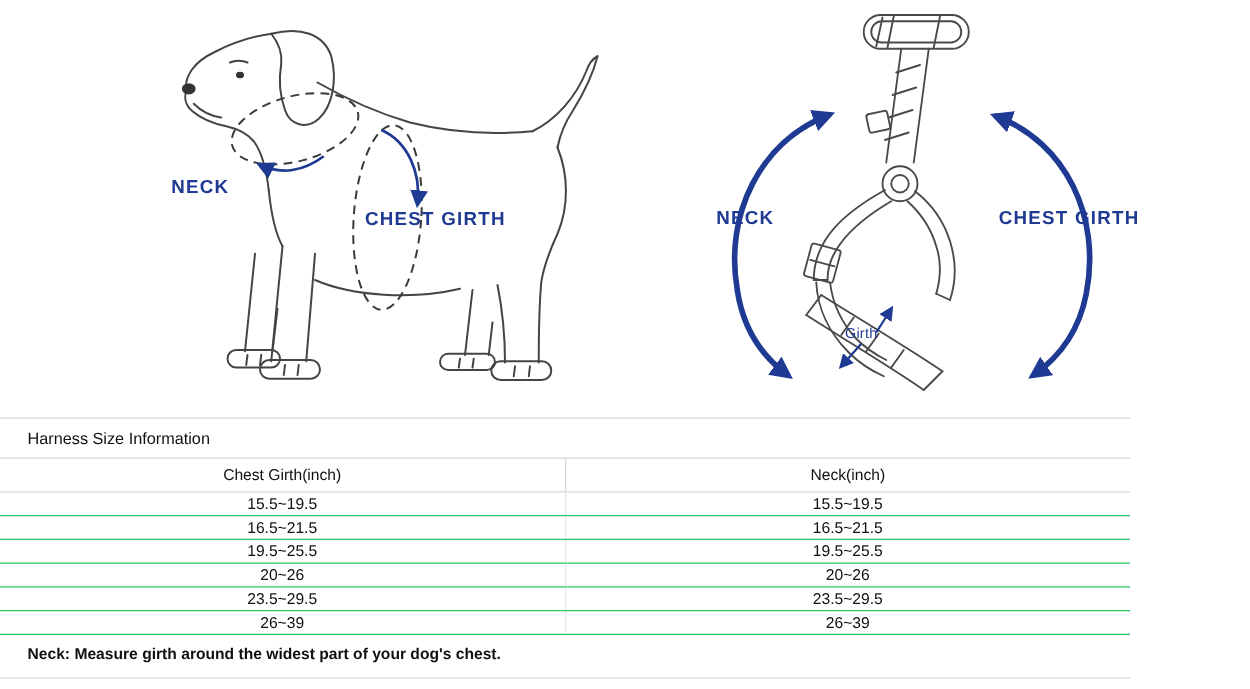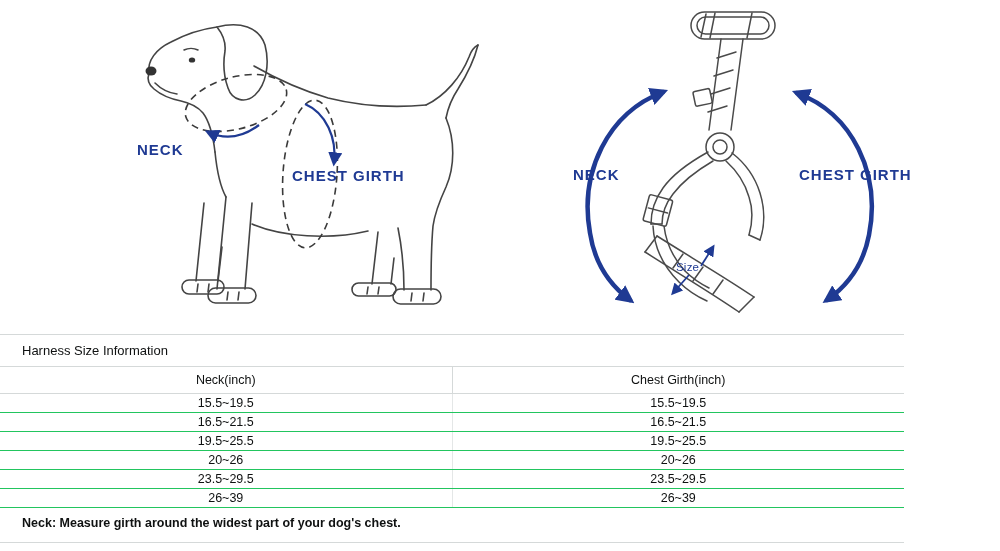--- a/index.html
+++ b/index.html
@@ -145,31 +145,31 @@
       <g fill="none" stroke="#1f3a93" stroke-width="4.5" stroke-linecap="round">
         <path d="M663,92 C608,113 579,172 590,233 C594,259 607,283 630,300" marker-start="url(#ahBig)" marker-end="url(#ahBig)"></path>
         <path d="M797,93 C853,114 881,174 869,235 C864,261 850,284 827,300" marker-start="url(#ahBig)" marker-end="url(#ahBig)"></path>
       </g>
     </svg>
 
     <span class="diagram-label" style="left:137px; top:141px;">NECK</span>
     <span class="diagram-label" style="left:292px; top:167px;">CHEST GIRTH</span>
     <span class="diagram-label" style="left:573px; top:166px;">NECK</span>
     <span class="diagram-label" style="left:799px; top:166px;">CHEST GIRTH</span>
-    <span class="label-width" style="left:676px; top:261px;">Size</span>
+    <span class="label-width" style="left:676px; top:261px;">Girth</span>
   </div>
 
   <div class="edge-mark"></div>
 
   <section class="size-table">
     <div class="t-title">Harness Size Information</div>
 
     <div class="t-head">
+      <div class="cell">Chest Girth(inch)</div>
       <div class="cell">Neck(inch)</div>
-      <div class="cell">Chest Girth(inch)</div>
     </div>
 
     <div class="t-row">
       <div class="cell">15.5~19.5</div>
       <div class="cell">15.5~19.5</div>
     </div>
     <div class="t-row">
       <div class="cell">16.5~21.5</div>
       <div class="cell">16.5~21.5</div>
     </div>

